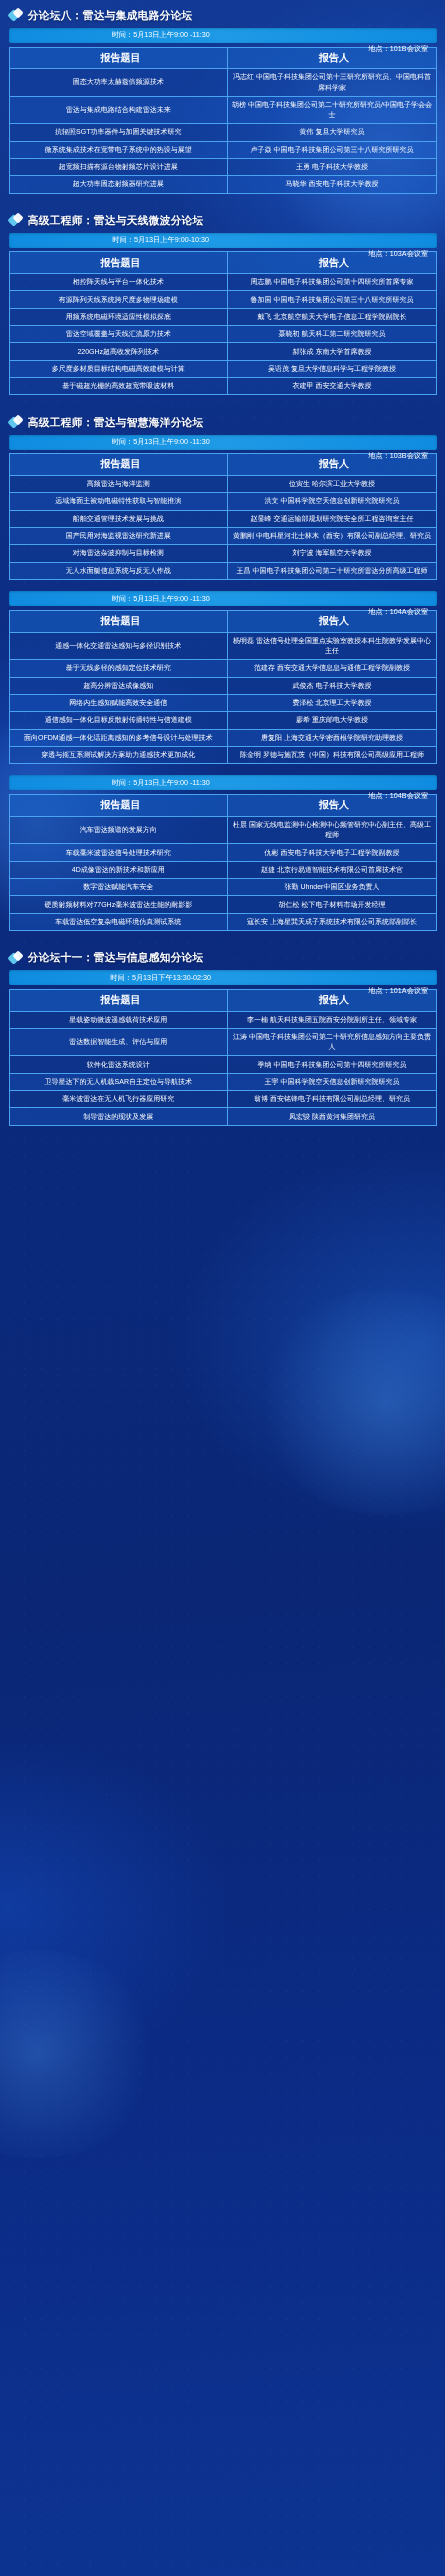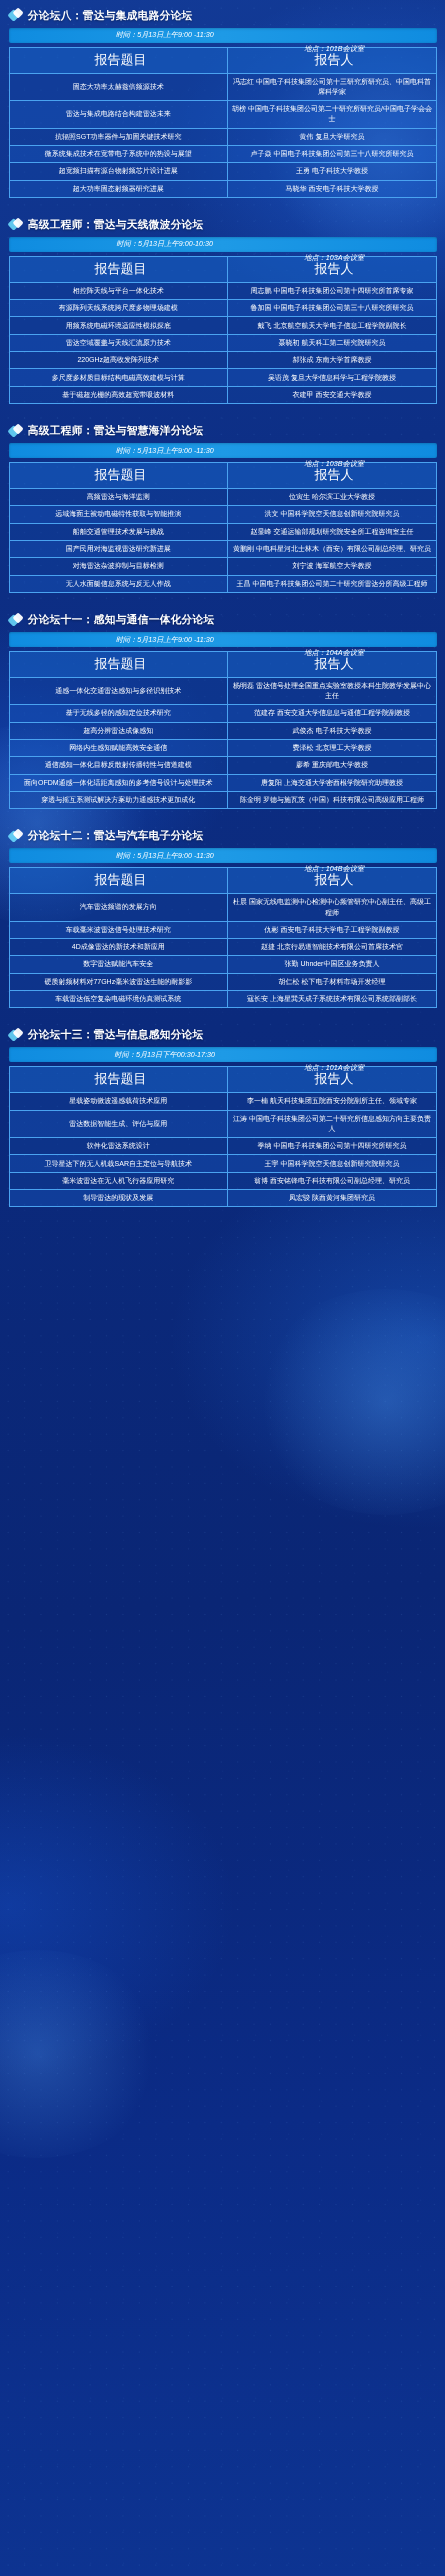--- a/index.html
+++ b/index.html
@@ -97,31 +97,30 @@
   .sec-info {
     margin: 0 8.8px 0 8.8px;
     background: linear-gradient(90deg, #0f8ce0 0%, #1e9ae6 50%, #0f8ce0 100%);
     border-radius: 1.9px;
     height: 15px;
     display: flex;
     align-items: center;
     font-size: 7.2px;
     color: #ffffff;
     box-shadow: 0 0.6px 2.5px rgba(0,0,0,.25) inset;
-    font-style: italic;
   }
   .sec-info .time {
     flex: 1 1 auto;
     padding-left: 16.4px;
     text-align: center;
   }
   .sec-info .place {
     flex: 0 0 132px;
-    text-align: left;
-    padding-right: 1px;
+    text-align: right;
+    padding-right: 9px;
     margin-top: 27px;
   }
 
   
   .tbl {
     margin: 3.8px 8.8px 0 8.8px;
     border-collapse: collapse;
     width: calc(100% - 17.6px);
     table-layout: fixed;
   }
@@ -129,22 +128,22 @@
     border: 0.6px solid #4aa3f0;
     padding: 3.1px 3.8px;
     font-size: 7px;
     line-height: 1.45;
     text-align: center;
     vertical-align: middle;
     color: #ffffff;
   }
   .tbl th {
     background: rgba(23, 96, 196, 0.62);
-    font-weight: normal;
-    font-size: 13px;
+    font-weight: bold;
+    font-size: 10px;
     height: 14px;
     padding-left: 8px;
   }
   .tbl td {
     background: rgba(17, 70, 165, 0.34);
   }
   .tbl col.c1 { width: 51%; }
   .tbl col.c2 { width: 49%; }
   .tbl tr.alt td {
     background: rgba(22, 86, 190, 0.45);
@@ -312,135 +311,121 @@
               <td>刘宁波 海军航空大学教授</td>
             </tr>
             <tr class="alt">
               <td>无人水面艇信息系统与反无人作战</td>
               <td>王昌 中国电子科技集团公司第二十研究所雷达分所高级工程师</td>
             </tr>
           </tbody>
         </table>
       </div>
       <div class="sec">
+        <div class="sec-info">
+          <span class="time">时间：5月13日上午9:00 -11:30</span>
+          <span class="place">地点：104A会议室</span>
+        </div>
+        <table class="tbl">
+          <colgroup>
+            <col class="c1">
+            <col class="c2">
+          </colgroup>
+          <thead>
+            <tr>
+              <th>报告题目</th>
+              <th>报告人</th>
+            </tr>
+          </thead>
+          <tbody>
+            <tr class="">
+              <td>通感一体化交通雷达感知与多径识别技术</td>
+              <td>杨明磊 雷达信号处理全国重点实验室教授本科生院教学发展中心主任</td>
+            </tr>
+            <tr class="alt">
+              <td>基于无线多径的感知定位技术研究</td>
+              <td>范建存 西安交通大学信息息与通信工程学院副教授</td>
+            </tr>
+            <tr class="">
+              <td>超高分辨雷达成像感知</td>
+              <td>武俊杰 电子科技大学教授</td>
+            </tr>
+            <tr class="alt">
+              <td>网络内生感知赋能高效安全通信</td>
+              <td>费泽松 北京理工大学教授</td>
+            </tr>
+            <tr class="">
+              <td>通信感知一体化目标反散射传播特性与信道建模</td>
+              <td>廖希 重庆邮电大学教授</td>
+            </tr>
+            <tr class="alt">
+              <td>面向OFDM通感一体化话距离感知的多考信号设计与处理技术</td>
+              <td>唐复阳 上海交通大学密西根学院研究助理教授</td>
+            </tr>
+            <tr class="">
+              <td>穿透与摇互系测试解决方案助力通感技术更加成化</td>
+              <td>陈金明 罗德与施瓦茨（中国）科技有限公司高级应用工程师</td>
+            </tr>
+          </tbody>
+        </table>
+      </div>
+      <div class="sec">
+        <div class="sec-info">
+          <span class="time">时间：5月13日上午9:00 -11:30</span>
+          <span class="place">地点：104B会议室</span>
+        </div>
+        <table class="tbl">
+          <colgroup>
+            <col class="c1">
+            <col class="c2">
+          </colgroup>
+          <thead>
+            <tr>
+              <th>报告题目</th>
+              <th>报告人</th>
+            </tr>
+          </thead>
+          <tbody>
+            <tr class="">
+              <td>汽车雷达频谱的发展方向</td>
+              <td>杜晨 国家无线电监测中心检测中心频管研究中心副主任、高级工程师</td>
+            </tr>
+            <tr class="alt">
+              <td>车载毫米波雷达信号处理技术研究</td>
+              <td>仇彬 西安电子科技大学电子工程学院副教授</td>
+            </tr>
+            <tr class="">
+              <td>4D成像雷达的新技术和新应用</td>
+              <td>赵捷 北京行易道智能技术有限公司首席技术官</td>
+            </tr>
+            <tr class="alt">
+              <td>数字雷达赋能汽车安全</td>
+              <td>张勤 Uhnder中国区业务负责人</td>
+            </tr>
+            <tr class="">
+              <td>硬质射频材料对77GHz毫米波雷达生能的耐影影</td>
+              <td>胡仁松 松下电子材料市场开发经理</td>
+            </tr>
+            <tr class="alt">
+              <td>车载雷达低空复杂电磁环境仿真测试系统</td>
+              <td>寇长安 上海星巽天成子系统技术有限公司系统部副部长</td>
+            </tr>
+          </tbody>
+        </table>
+      </div>
+      <div class="sec">
         <div class="sec-head">
           <span class="sec-badge">
             <span class="d1"></span>
             <span class="d2"></span>
           </span>
-          <span class="sec-title">分论坛十一：感知与通信一体化分论坛</span>
-        </div>
-        <div class="sec-info">
-          <span class="time">时间：5月13日上午9:00 -11:30</span>
-          <span class="place">地点：104A会议室</span>
-        </div>
-        <table class="tbl">
-          <colgroup>
-            <col class="c1">
-            <col class="c2">
-          </colgroup>
-          <thead>
-            <tr>
-              <th>报告题目</th>
-              <th>报告人</th>
-            </tr>
-          </thead>
-          <tbody>
-            <tr class="">
-              <td>通感一体化交通雷达感知与多径识别技术</td>
-              <td>杨明磊 雷达信号处理全国重点实验室教授本科生院教学发展中心主任</td>
-            </tr>
-            <tr class="alt">
-              <td>基于无线多径的感知定位技术研究</td>
-              <td>范建存 西安交通大学信息息与通信工程学院副教授</td>
-            </tr>
-            <tr class="">
-              <td>超高分辨雷达成像感知</td>
-              <td>武俊杰 电子科技大学教授</td>
-            </tr>
-            <tr class="alt">
-              <td>网络内生感知赋能高效安全通信</td>
-              <td>费泽松 北京理工大学教授</td>
-            </tr>
-            <tr class="">
-              <td>通信感知一体化目标反散射传播特性与信道建模</td>
-              <td>廖希 重庆邮电大学教授</td>
-            </tr>
-            <tr class="alt">
-              <td>面向OFDM通感一体化话距离感知的多考信号设计与处理技术</td>
-              <td>唐复阳 上海交通大学密西根学院研究助理教授</td>
-            </tr>
-            <tr class="">
-              <td>穿透与摇互系测试解决方案助力通感技术更加成化</td>
-              <td>陈金明 罗德与施瓦茨（中国）科技有限公司高级应用工程师</td>
-            </tr>
-          </tbody>
-        </table>
-      </div>
-      <div class="sec">
-        <div class="sec-head">
-          <span class="sec-badge">
-            <span class="d1"></span>
-            <span class="d2"></span>
-          </span>
-          <span class="sec-title">分论坛十二：雷达与汽车电子分论坛</span>
-        </div>
-        <div class="sec-info">
-          <span class="time">时间：5月13日上午9:00 -11:30</span>
-          <span class="place">地点：104B会议室</span>
-        </div>
-        <table class="tbl">
-          <colgroup>
-            <col class="c1">
-            <col class="c2">
-          </colgroup>
-          <thead>
-            <tr>
-              <th>报告题目</th>
-              <th>报告人</th>
-            </tr>
-          </thead>
-          <tbody>
-            <tr class="">
-              <td>汽车雷达频谱的发展方向</td>
-              <td>杜晨 国家无线电监测中心检测中心频管研究中心副主任、高级工程师</td>
-            </tr>
-            <tr class="alt">
-              <td>车载毫米波雷达信号处理技术研究</td>
-              <td>仇彬 西安电子科技大学电子工程学院副教授</td>
-            </tr>
-            <tr class="">
-              <td>4D成像雷达的新技术和新应用</td>
-              <td>赵捷 北京行易道智能技术有限公司首席技术官</td>
-            </tr>
-            <tr class="alt">
-              <td>数字雷达赋能汽车安全</td>
-              <td>张勤 Uhnder中国区业务负责人</td>
-            </tr>
-            <tr class="">
-              <td>硬质射频材料对77GHz毫米波雷达生能的耐影影</td>
-              <td>胡仁松 松下电子材料市场开发经理</td>
-            </tr>
-            <tr class="alt">
-              <td>车载雷达低空复杂电磁环境仿真测试系统</td>
-              <td>寇长安 上海星巽天成子系统技术有限公司系统部副部长</td>
-            </tr>
-          </tbody>
-        </table>
-      </div>
-      <div class="sec">
-        <div class="sec-head">
-          <span class="sec-badge">
-            <span class="d1"></span>
-            <span class="d2"></span>
-          </span>
-          <span class="sec-title">分论坛十三：雷达与信息感知分论坛</span>
-        </div>
-        <div class="sec-info">
-          <span class="time">时间：5月13日下午00:30-17:30</span>
+          <span class="sec-title">分论坛十一：雷达与信息感知分论坛</span>
+        </div>
+        <div class="sec-info">
+          <span class="time">时间：5月13日下午13:30-02:30</span>
           <span class="place">地点：101A会议室</span>
         </div>
         <table class="tbl">
           <colgroup>
             <col class="c1">
             <col class="c2">
           </colgroup>
           <thead>
             <tr>
               <th>报告题目</th>

